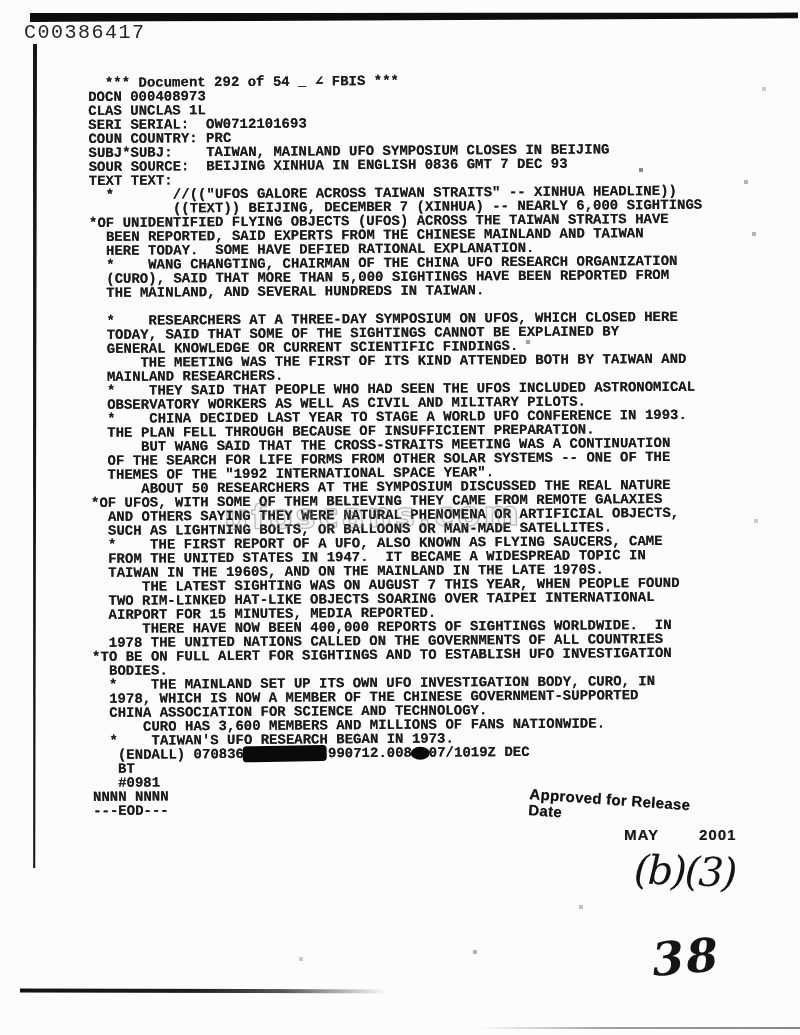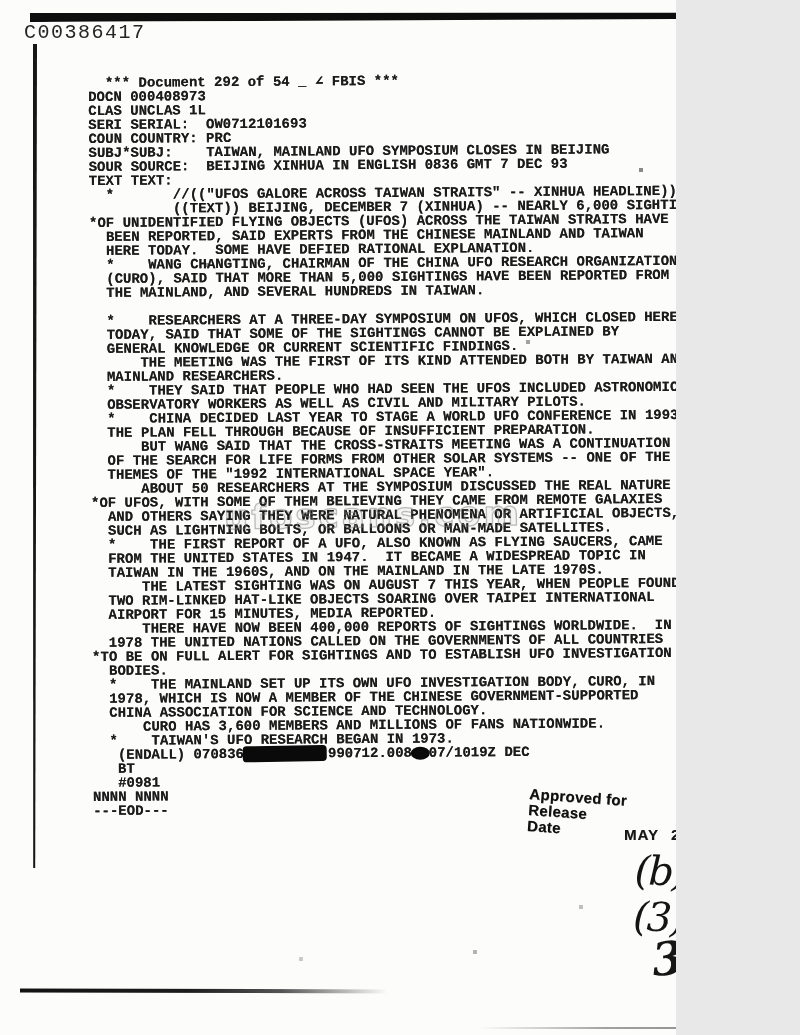--- a/index.html
+++ b/index.html
@@ -1,18 +1,18 @@
 <!DOCTYPE html>
 <html><head>
 <meta charset="utf-8">
 <style>
   html,body{margin:0;padding:0;background:#e8e8e8;}
   .page{
     position:relative;
-    width:676px;height:1035px;
+    width:800px;height:1035px;
     background:#fcfcfb;
     overflow:hidden;
     font-family:"Liberation Sans",sans-serif;
   }
   
   .top-bar{
     position:absolute;left:30px;top:12px;width:768px;height:9px;
     background:#0d0d0d;transform:rotate(-0.15deg);
     clip-path:polygon(0 0,100% 18%,100% 82%,0 100%);
   }
@@ -71,21 +71,21 @@
     transform:rotate(4deg);transform-origin:0 0;
     font-family:"Liberation Sans",sans-serif;
     font-weight:bold;font-size:15px;line-height:16px;
     color:#101010;letter-spacing:0.3px;
     text-shadow:0.4px 0.4px 0 rgba(10,10,10,0.55);
   }
   .date-stamp{
     position:absolute;left:624px;top:826px;
     font-family:"Liberation Sans",sans-serif;
     font-weight:bold;font-size:15px;color:#171717;
-    letter-spacing:1px;display:flex;gap:12px;
+    letter-spacing:1px;display:flex;gap:40px;
     text-shadow:0.4px 0 0 rgba(20,20,20,0.5);
   }
   .exemption-note{
     position:absolute;left:634px;top:848px;
     font-family:"DejaVu Serif",serif;font-style:italic;
     font-size:40px;color:#141414;transform:rotate(2deg);
     letter-spacing:-2px;
   }
   .page-number-note{
     position:absolute;left:652px;top:930px;

